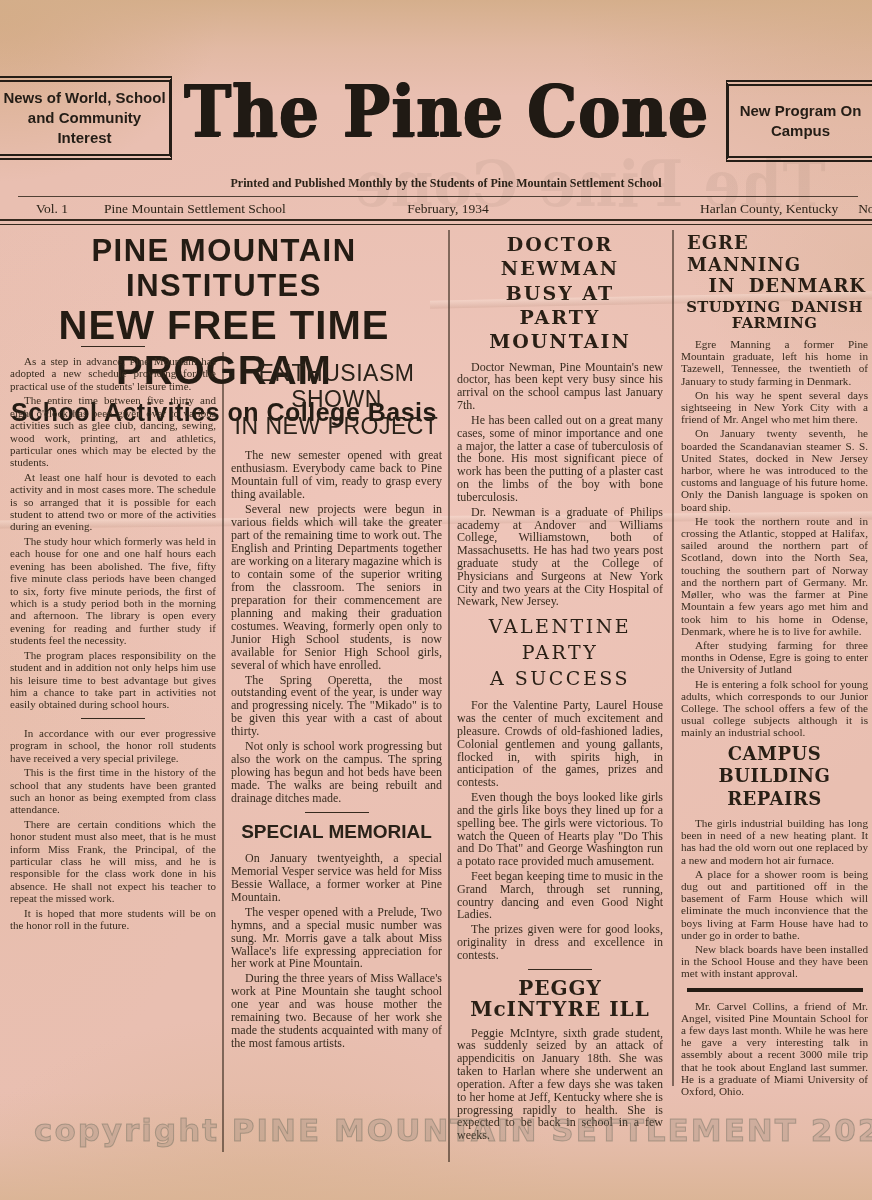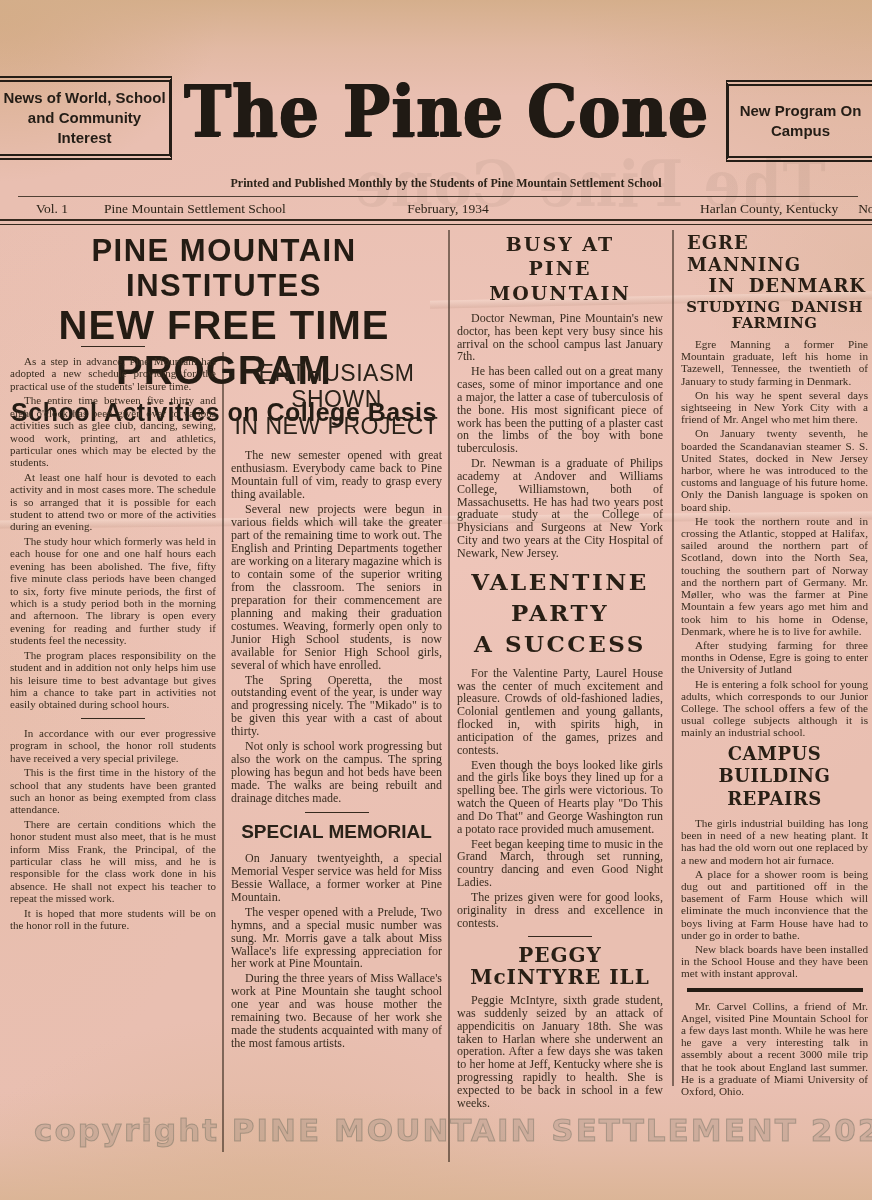--- a/index.html
+++ b/index.html
@@ -86,21 +86,21 @@
 
   .hr-short { width:64px; height:1px; background:#35291e; margin:7px auto 8px auto; }
   .hr-heavy { width:176px; height:4px; background:#241c14; margin:8px auto 8px auto; }
 
   .sans-head { font-family:"Liberation Sans", sans-serif; text-align:center; color:#2a2219;
                text-indent:0 !important; }
   .head-enthusiasm { font-weight:400; font-size:23px; letter-spacing:0.5px; line-height:1.15; margin-bottom:10px; }
   .head-bold-sans  { font-weight:700; font-size:19px; line-height:1.2; margin-bottom:8px; }
   .serif-head { font-family:"DejaVu Serif", serif; text-align:center; color:#291f15; text-indent:0 !important; }
   .head-newman    { font-weight:700; font-size:19px; letter-spacing:2px; line-height:1.28; margin-bottom:7px; }
-  .head-valentine { font-weight:700; font-size:23px; letter-spacing:2.5px; line-height:1.35; margin:6px 0 8px 0; }
+  .head-valentine { font-weight:400; font-size:19px; letter-spacing:2.5px; line-height:1.35; margin:6px 0 8px 0; }
   .head-peggy     { font-weight:700; font-size:20px; letter-spacing:1px; margin-bottom:6px; }
   .head-campus    { font-weight:700; font-size:18px; letter-spacing:0.5px; line-height:1.25; margin:4px 0 7px 0; }
   .head-egre      { font-weight:700; font-size:18px; letter-spacing:1px; line-height:1.2; }
   .head-egre .l1  { text-align:left; padding-left:6px; word-spacing:8px; }
   .head-egre .l2  { text-align:right; padding-right:2px; word-spacing:6px; }
   .head-egre-sub  { font-weight:700; font-size:14.8px; letter-spacing:0.4px; word-spacing:5px;
                     text-align:center; margin:2px 0 7px 0; }
 
   .watermark {
     position:absolute; left:34px; top:1112px; z-index:6; pointer-events:none;
@@ -186,22 +186,23 @@
       </div>
       <p>On January twentyeighth, a special Memorial Vesper service was held for Miss Bessie Wallace, a former worker at Pine Mountain.</p>
       <p>The vesper opened with a Prelude, Two hymns, and a special music number was sung. Mr. Morris gave a talk about Miss Wallace's life expressing appreciation for her work at Pine Mountain.</p>
       <p>During the three years of Miss Wallace's work at Pine Mountain she taught school one year and was house mother the remaining two. Because of her work she made the students acquainted with many of the most famous artists.</p>
     </div>
   </div>
 
   <div class="col col-3">
     <div>
       <div class="serif-head head-newman">
+        <div>DOCTOR NEWMAN</div>
         <div>BUSY AT</div>
-        <div>PINE MOUNTAIN</div>
+        <div>PARTY MOUNTAIN</div>
       </div>
       <p>Doctor Newman, Pine Mountain's new doctor, has been kept very busy since his arrival on the school campus last January 7th.</p>
       <p>He has been called out on a great many cases, some of minor importance and one a major, the latter a case of tuberculosis of the bone. His most significant piece of work has been the putting of a plaster cast on the limbs of the boy with bone tuberculosis.</p>
       <p>Dr. Newman is a graduate of Philips academy at Andover and Williams College, Williamstown, both of Massachusetts. He has had two years post graduate study at the College of Physicians and Surgeons at New York City and two years at the City Hospital of Newark, New Jersey.</p>
     </div>
     <div>
       <div class="serif-head head-valentine">
         <div>VALENTINE PARTY</div>
         <div>A SUCCESS</div>
       </div>

